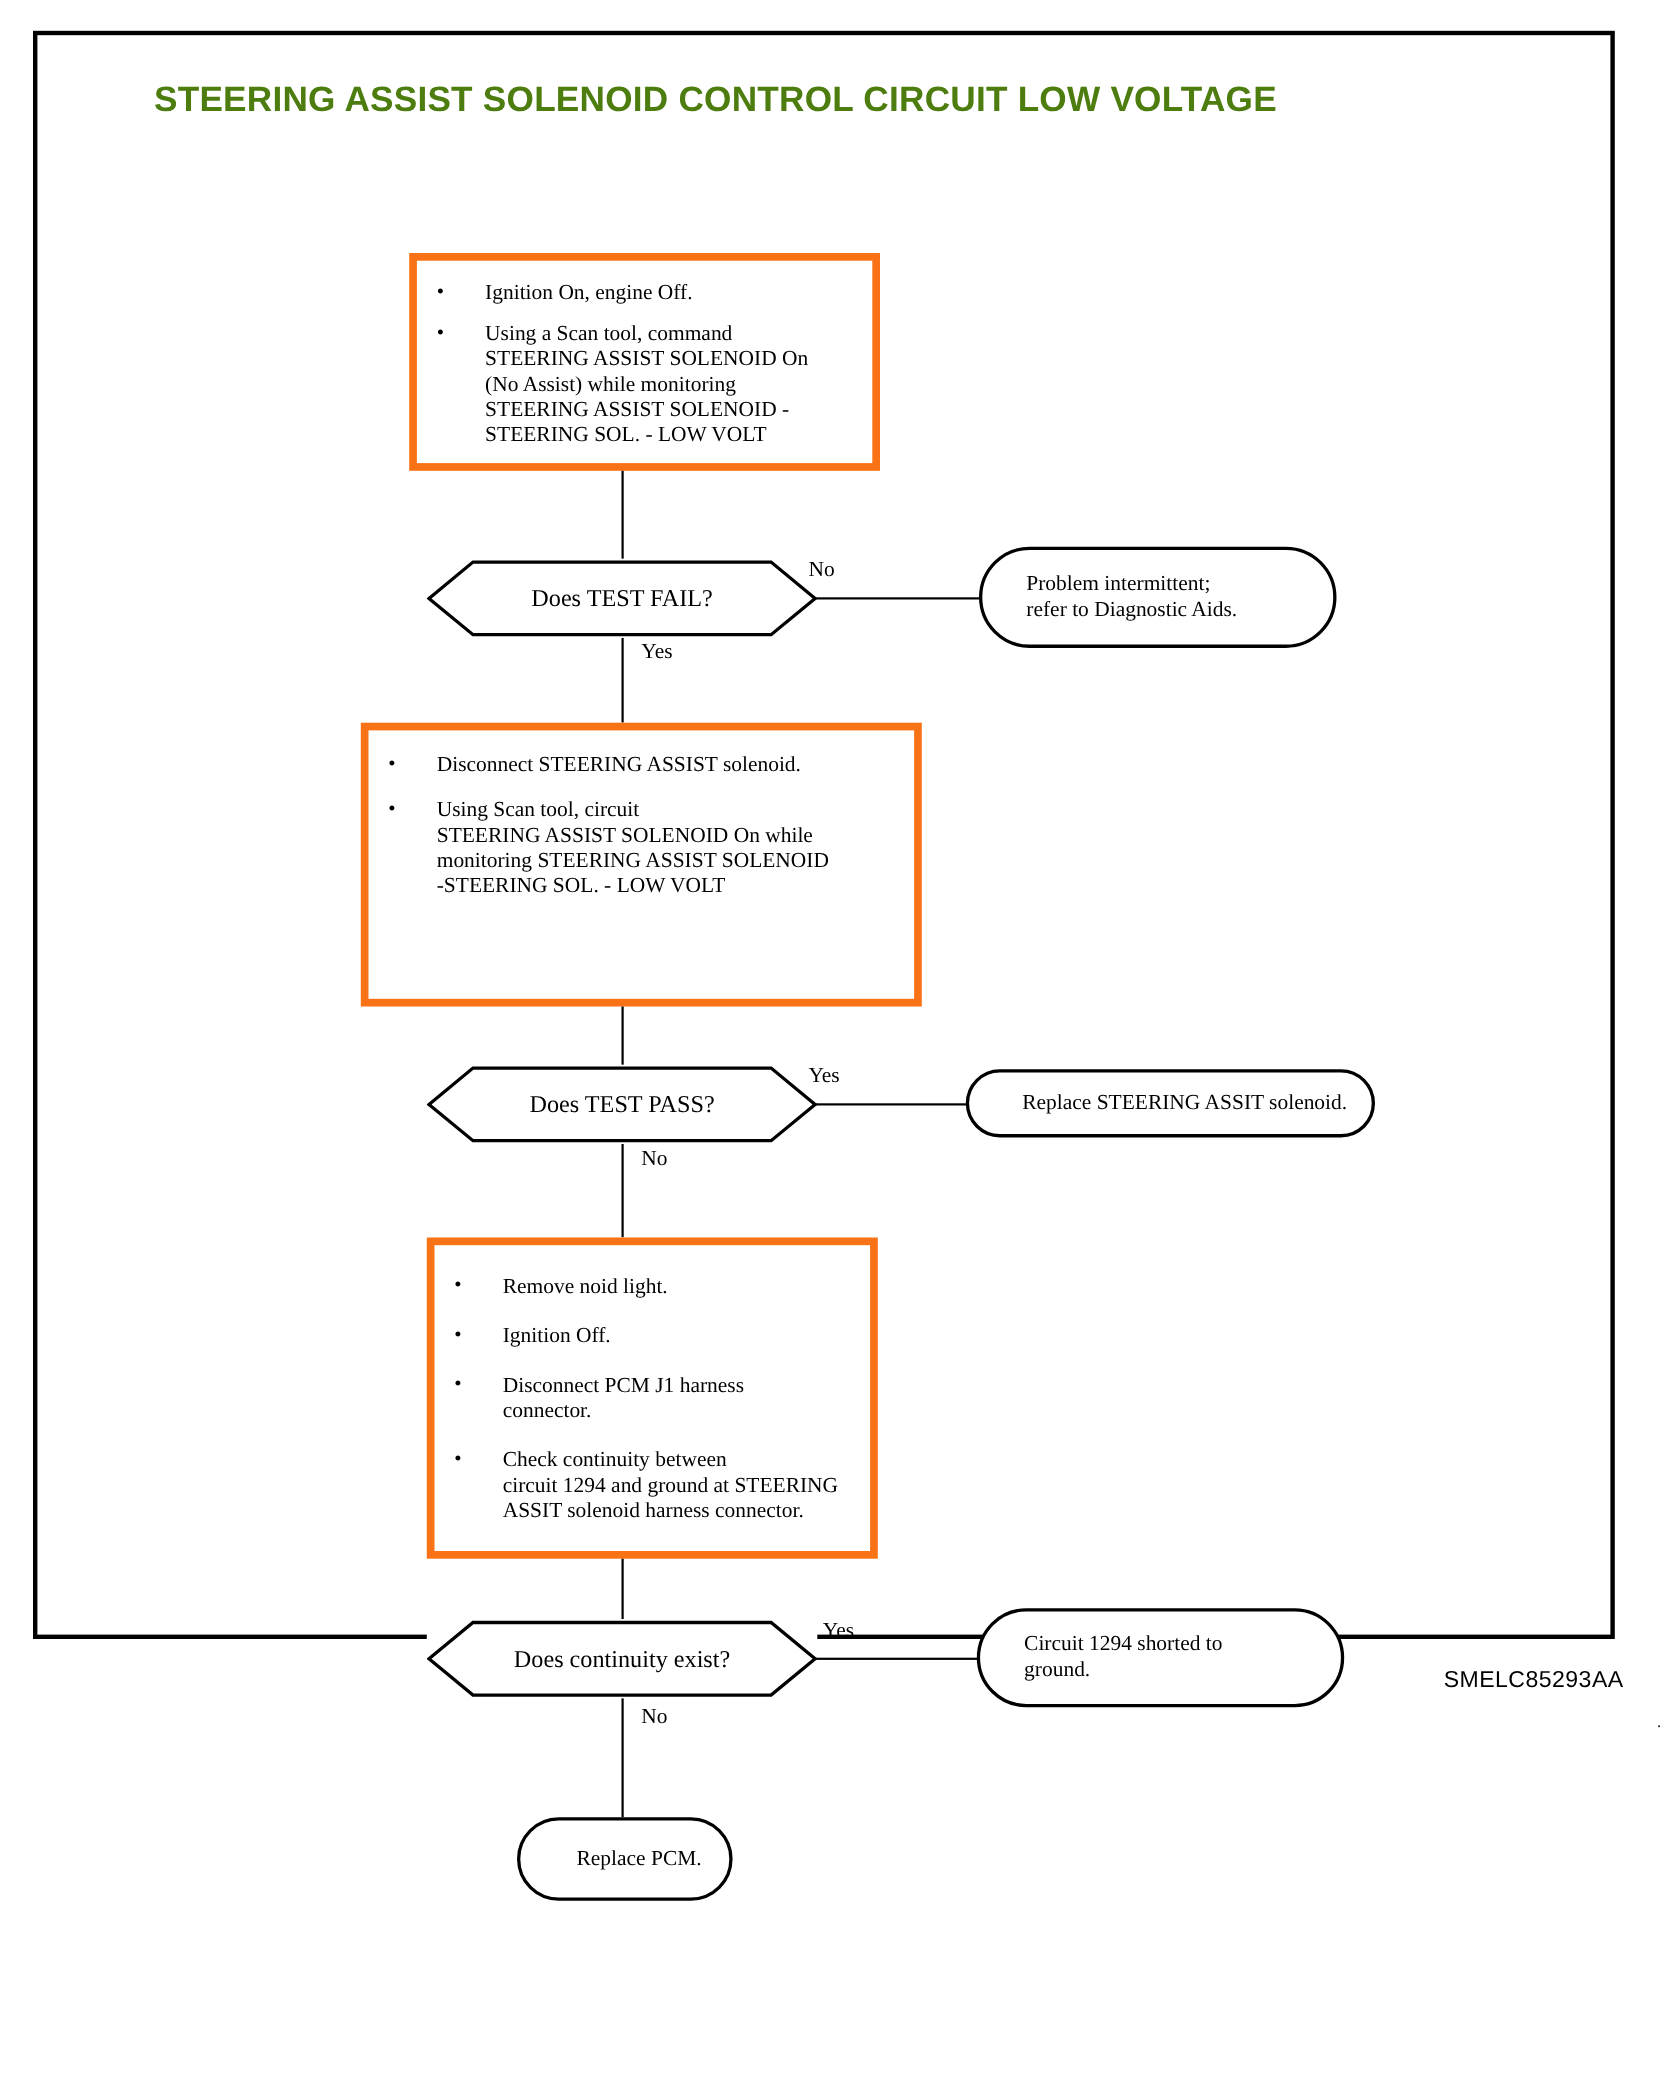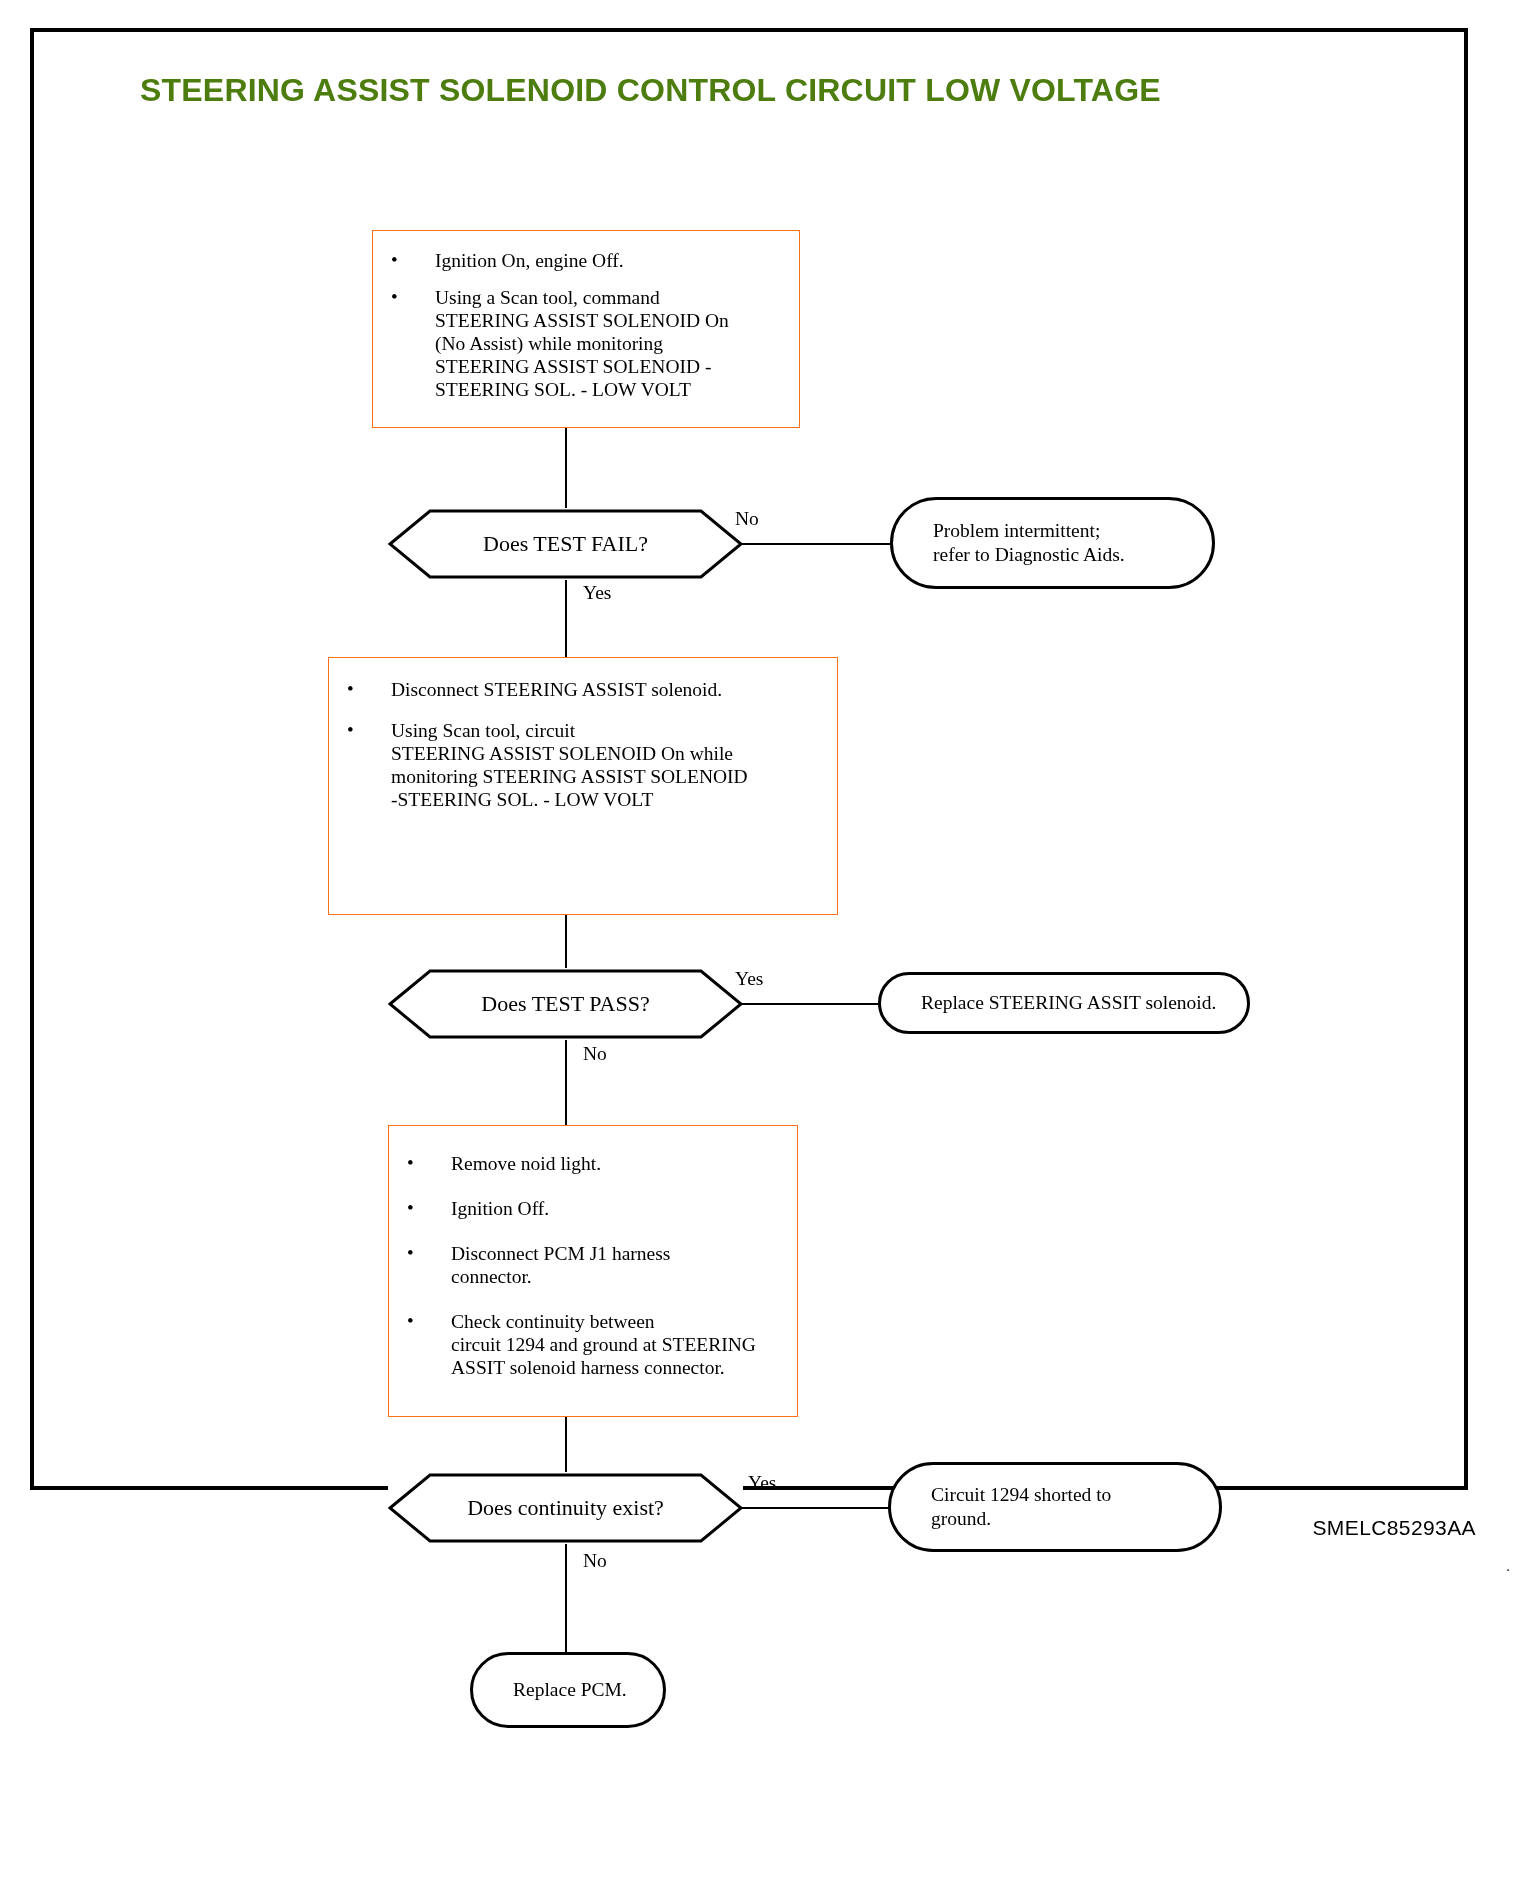--- a/index.html
+++ b/index.html
@@ -44,21 +44,21 @@
     font-size: 32px;
     font-weight: 700;
     letter-spacing: 0.2px;
     color: #4d7c0f;
     white-space: nowrap;
   }
 
   
   .proc {
     position: absolute;
-    border: 1px solid #f97316;
+    border: 7px solid #f97316;
     background: #fff;
     box-sizing: border-box;
   }
   .proc ul {
     list-style: none;
     margin: 0;
     padding: 0;
   }
   .proc li {
     position: relative;
@@ -104,20 +104,21 @@
   }
   .term .ttext {
     padding-left: 40px;
     padding-right: 22px;
     font-size: 19.5px;
     line-height: 24px;
   }
   .term .ttext .ln { display: block; white-space: nowrap; }
   .term.center .ttext {
     width: 100%;
+    text-align: center;
     padding-right: 14px;
   }
 
   
   .vline {
     position: absolute;
     width: 2px;
     background: #000;
   }
   .hline {

